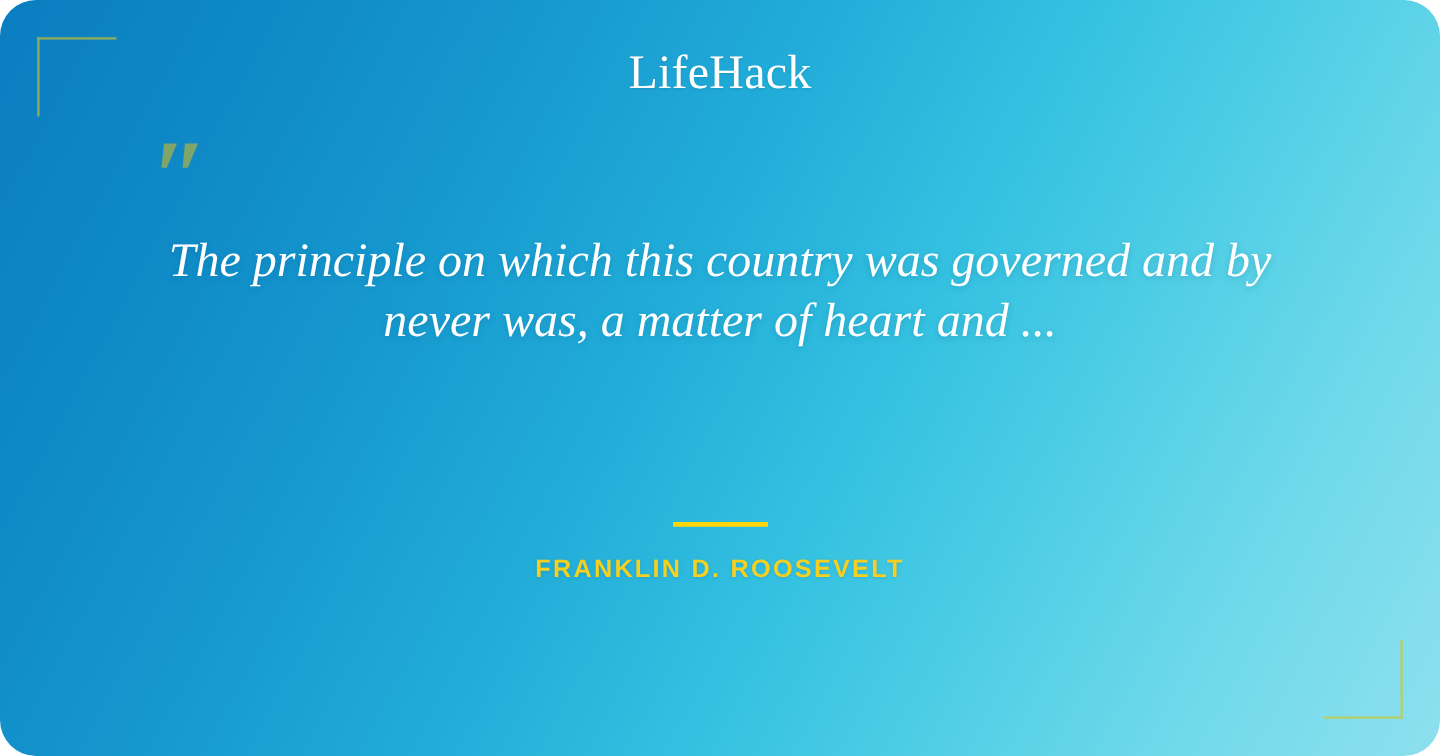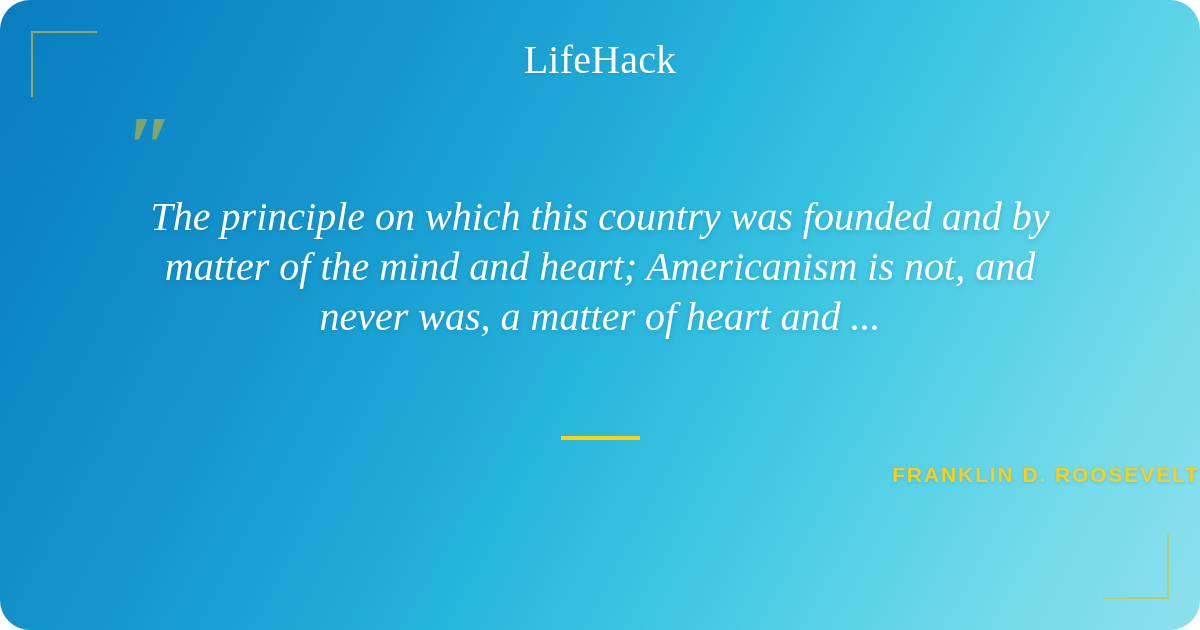--- a/index.html
+++ b/index.html
@@ -118,21 +118,21 @@
     height: 4px;
     background: #ffd60a;
   }
 
   
   #attribution {
     position: absolute;
     left: 0;
     top: 462px;
     width: 1200px;
-    text-align: right;
+    text-align: center;
     font-family: "Liberation Sans", sans-serif;
     font-size: 21px;
     line-height: 26px;
     font-weight: 700;
     letter-spacing: 1.9px;
     color: #f5d020;
     text-shadow: 0 1px 3px rgba(10,80,120,0.18);
   }
 </style>
 </head>
@@ -140,22 +140,21 @@
 
 <div id="quote-card">
 
   <div class="corner corner-tl"></div>
 
   <div id="brand">LifeHack</div>
 
   <div id="quote-glyph">″</div>
 
   <div id="quote-text">
-    <span class="qline">The principle on which this country was founded and by</span>
-    <span class="qline">matter of the mind and heart; Americanism is not, and</span>
+    <span class="qline">The principle on which this country was governed and by</span>
     <span class="qline">never was, a matter of heart and ...</span>
   </div>
 
   <div id="divider-wrap">
     <span id="divider"></span>
   </div>
 
   <div id="attribution">FRANKLIN D. ROOSEVELT</div>
 
   <div class="corner corner-br"></div>

